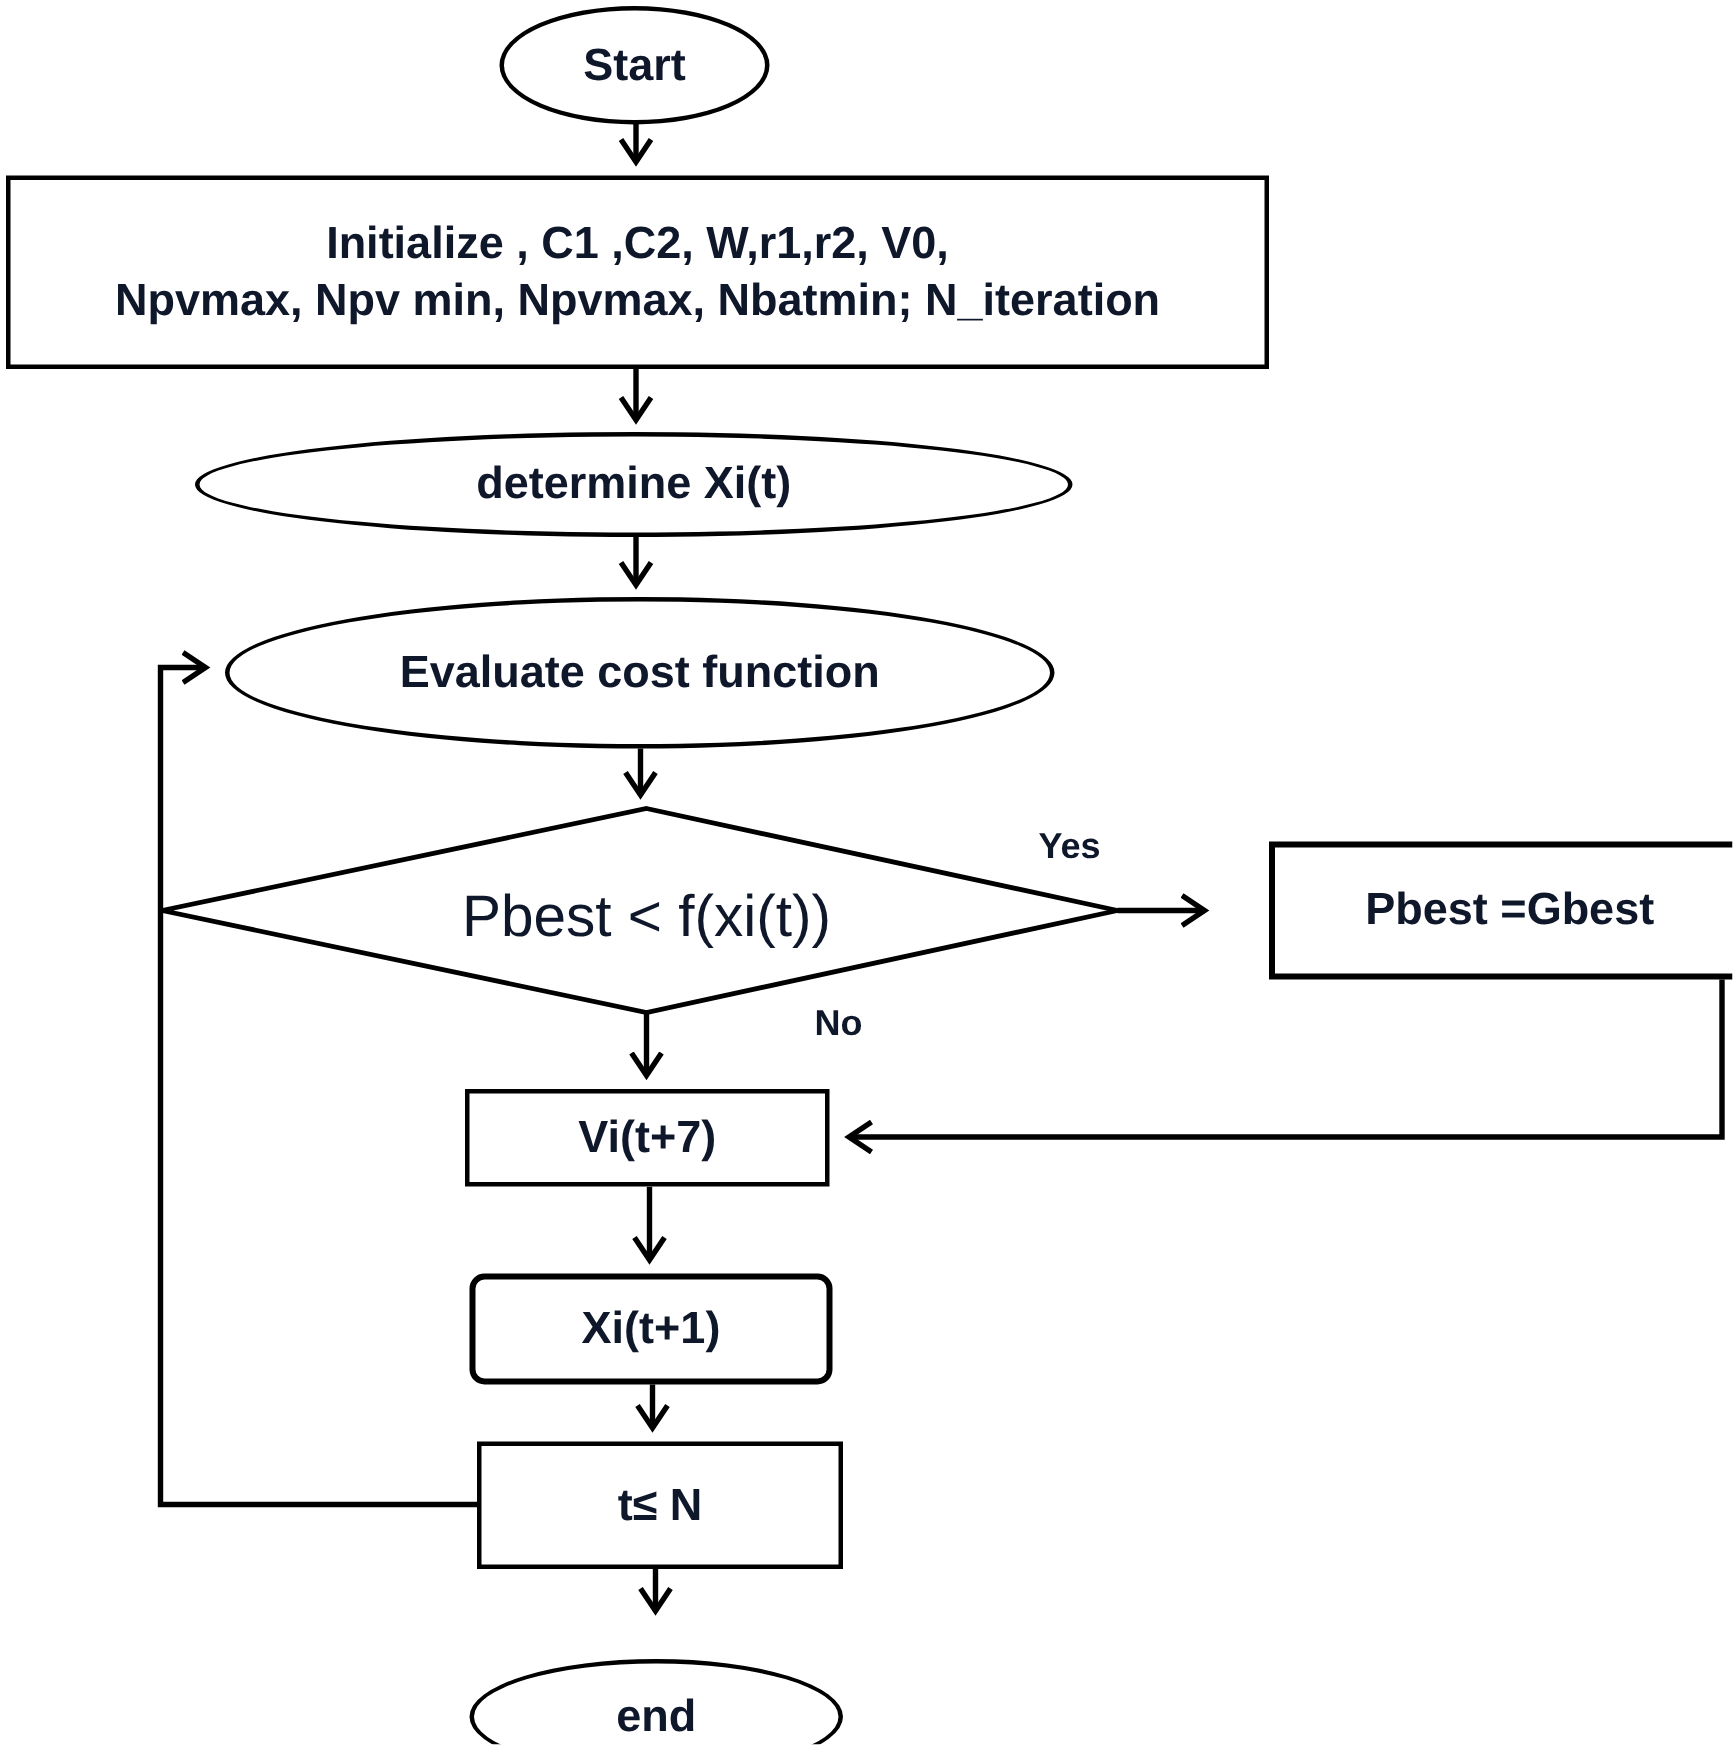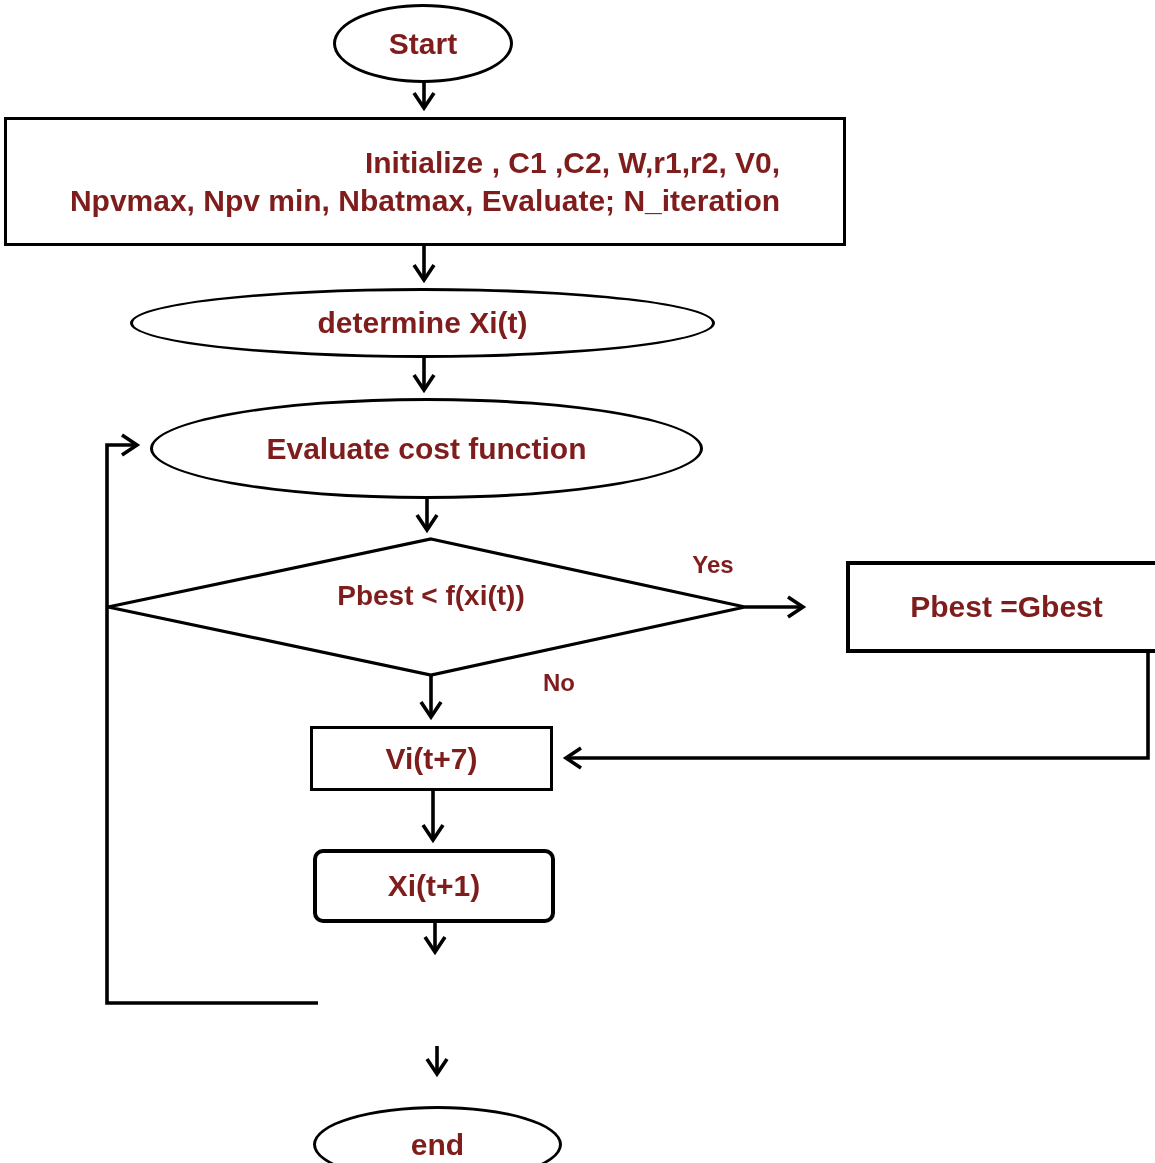--- a/index.html
+++ b/index.html
@@ -1,34 +1,34 @@
 <!DOCTYPE html>
 <html><head>
 <meta charset="utf-8">
 <style>
   html,body{margin:0;padding:0;background:#ffffff;}
   #canvas{
     position:relative;width:1155px;height:1163px;background:#ffffff;
-    font-family:"Liberation Sans", sans-serif;color:#7f1d1d;overflow:hidden;
+    font-family:"Liberation Sans", sans-serif;color:#0f172a;overflow:hidden;
   }
   #wires{position:absolute;left:0;top:0;z-index:1;}
   .node{
     position:absolute;z-index:2;display:flex;align-items:center;justify-content:center;
     background:#ffffff;border:3px solid #000;box-sizing:border-box;
     font-weight:bold;font-size:30px;text-align:center;line-height:1.2;
   }
   .ellipse{border-radius:50%;}
   .init-lines{display:flex;flex-direction:column;gap:2px;}
   .edge-label{
     position:absolute;z-index:3;font-weight:bold;font-size:24px;text-align:center;
     background:transparent;
   }
   .diamond-label{
-    position:absolute;z-index:2;display:flex;align-items:flex-start;justify-content:center;
-    font-weight:bold;font-size:28px;background:transparent;
+    position:absolute;z-index:2;display:flex;align-items:flex-end;justify-content:center;
+    font-weight:normal;font-size:39px;background:transparent;
   }
 </style>
 </head>
 <body>
 
 <div id="canvas">
 
   <svg id="wires" width="1155" height="1163" viewBox="0 0 1155 1163">
     <defs>
       <marker id="arrow" viewBox="-16 -13 32 26" markerWidth="32" markerHeight="26" refX="0" refY="0" orient="auto" markerUnits="userSpaceOnUse">
@@ -50,24 +50,24 @@
       <polyline points="318,1003 107,1003 107,445 137,445" marker-end="url(#arrow)"></polyline>
     </g>
 
     <polygon points="431,539 745,607 431,675 108,607" fill="#ffffff" stroke="#000" stroke-width="3.2"></polygon>
   </svg>
 
   <div class="node ellipse" style="left:333px;top:4px;width:180px;height:79px;">
     <span>Start</span>
   </div>
 
-  <div class="node" style="left:4px;top:117px;width:842px;height:129px;text-align:right;">
+  <div class="node" style="left:4px;top:117px;width:842px;height:129px;">
     <div class="init-lines">
       <span>Initialize , C1 ,C2, W,r1,r2, V0,</span>
-      <span>Npvmax, Npv min, Nbatmax, Evaluate; N_iteration</span>
+      <span>Npvmax, Npv min, Npvmax, Nbatmin; N_iteration</span>
     </div>
   </div>
 
   <div class="node ellipse" style="left:150px;top:398px;width:553px;height:101px;">
     <span>Evaluate cost function</span>
   </div>
 
   <div class="node ellipse" style="left:130px;top:288px;width:585px;height:70px;">
     <span>determine Xi(t)</span>
   </div>
@@ -85,18 +85,21 @@
   </div>
 
   <div class="node" style="left:310px;top:726px;width:243px;height:65px;">
     <span>Vi(t+7)</span>
   </div>
 
   <div class="node" style="left:313px;top:849px;width:242px;height:74px;border-width:4px;border-radius:10px;">
     <span>Xi(t+1)</span>
   </div>
 
+  <div class="node" style="left:318px;top:961px;width:244px;height:85px;">
+    <span>t≤ N</span>
+  </div>
 
   <div class="node ellipse" style="left:313px;top:1106px;width:249px;height:77px;">
     <span>end</span>
   </div>
 
 </div>
 
 </body></html>

